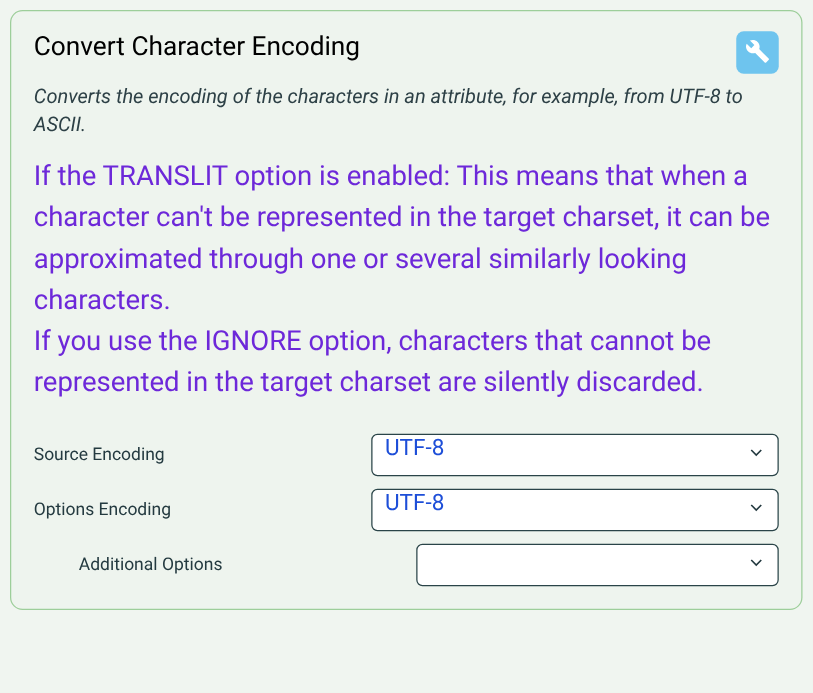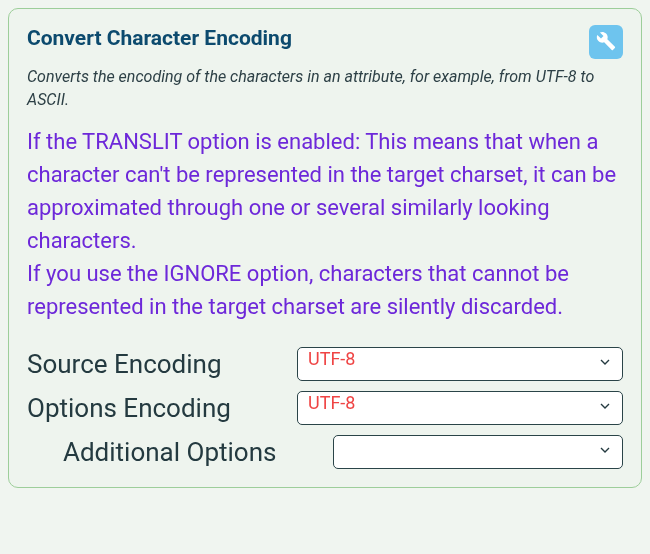--- a/index.html
+++ b/index.html
@@ -21,22 +21,22 @@
       color: #1f3a40;
     }
     .card-header {
       display: flex;
       justify-content: space-between;
       align-items: flex-start;
       margin-bottom: 6px;
     }
     .card-title {
       font-size: 21px;
-      font-weight: 700;
-      color: #0c4a6e;
+      font-weight: 400;
+      color: #000000;
       line-height: 1.3;
     }
     .wrench-btn {
       width: 34px;
       height: 34px;
       background: #6ec4ee;
       border: none;
       border-radius: 6px;
       display: flex;
       align-items: center;
@@ -67,33 +67,33 @@
       display: flex;
       align-items: center;
       margin-bottom: 10px;
     }
     .form-row:last-child {
       margin-bottom: 0;
       margin-left: 36px;
     }
     .form-label {
       flex: 0 0 270px;
-      font-size: 26px;
+      font-size: 14px;
       color: #243a40;
     }
     .select-wrapper {
       position: relative;
       flex: 1;
     }
     .form-select {
       width: 100%;
       height: 34px;
       padding: 4px 34px 16px 10px;
       font-size: 18px;
-      color: #ef4444;
+      color: #1d4ed8;
       background: #ffffff;
       border: 1.5px solid #2a4448;
       border-radius: 5px;
       appearance: none;
       -webkit-appearance: none;
       -moz-appearance: none;
       cursor: pointer;
       font-family: inherit;
     }
     .chevron {

